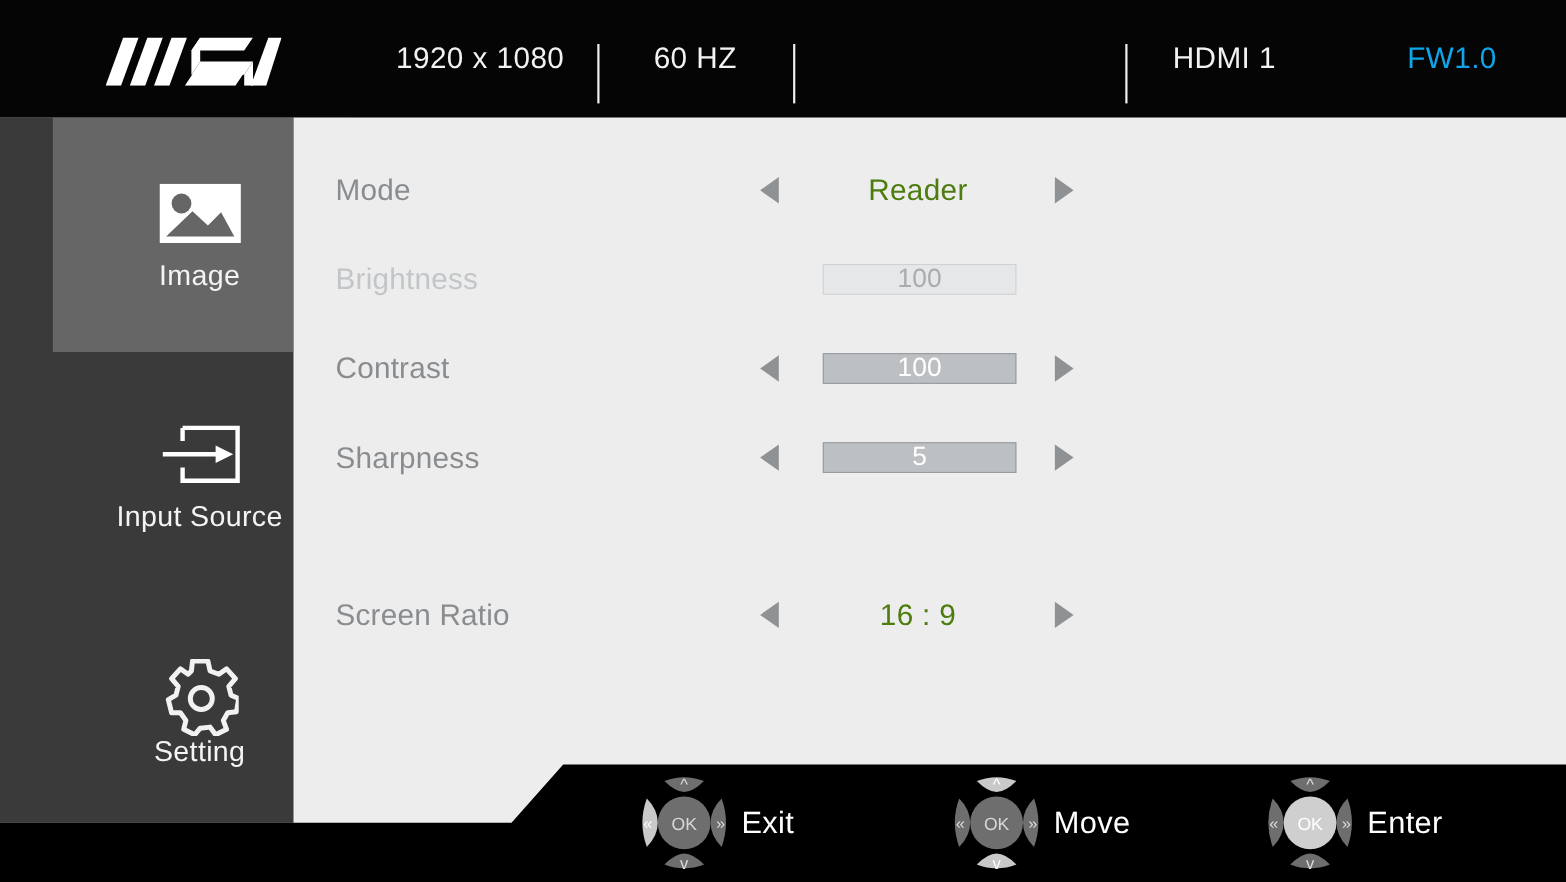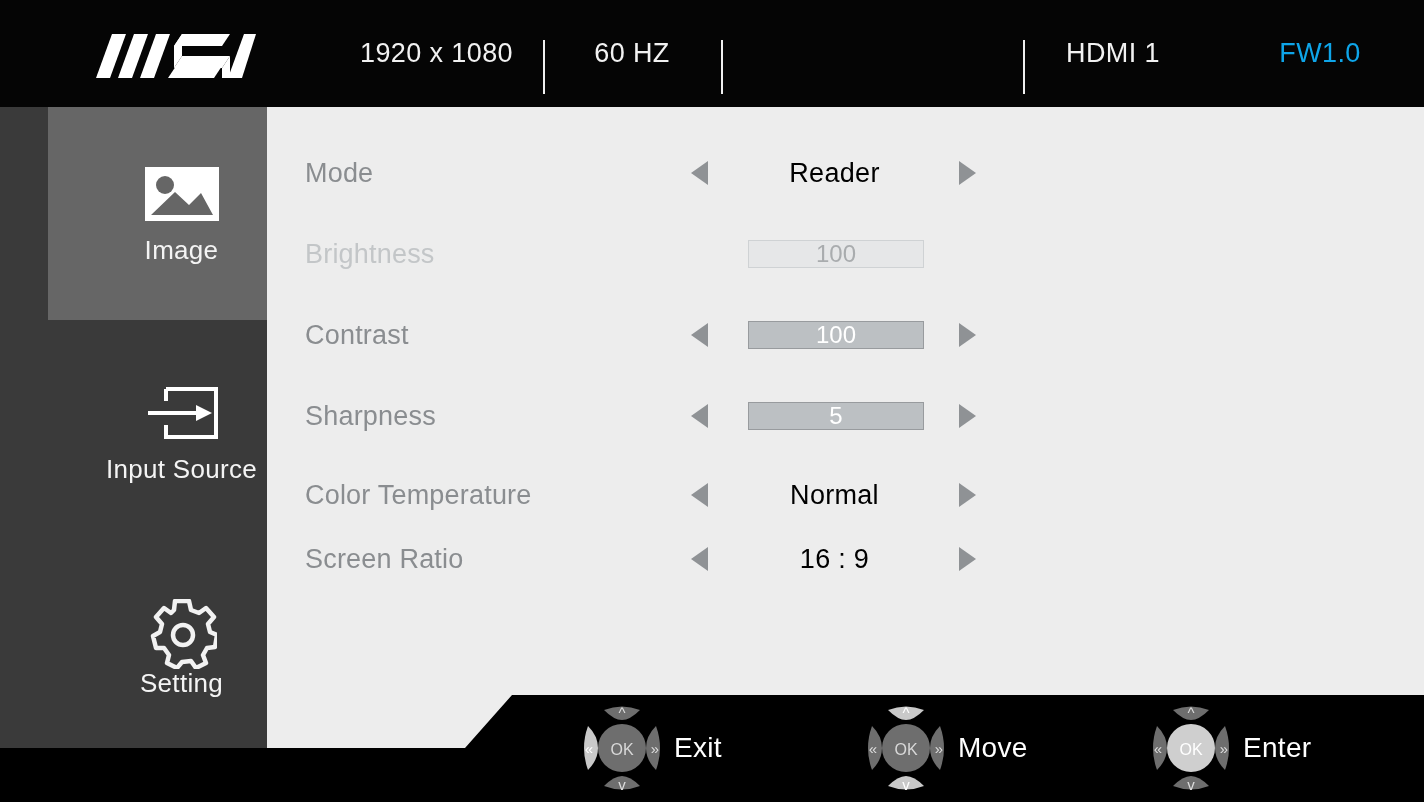--- a/index.html
+++ b/index.html
@@ -149,21 +149,21 @@
 
   .value-text {
     position: absolute;
     left: 460px;
     width: 215px;
     top: 0;
     height: 56px;
     line-height: 56px;
     text-align: center;
     font-size: 27px;
-    color: #000000;
+    color: #4d7c0f;
     letter-spacing: 0.3px;
   }
 
   .slider {
     position: absolute;
     left: 481px;
     top: 50%;
     transform: translateY(-50%);
     width: 176px;
     height: 28px;
@@ -305,26 +305,20 @@
       <span class="arrow arrow-right"></span>
     </div>
 
     <div class="row" style="top:281px;">
       <span class="row-label">Sharpness</span>
       <span class="arrow arrow-left"></span>
       <span class="slider">5</span>
       <span class="arrow arrow-right"></span>
     </div>
 
-    <div class="row" style="top:360px;">
-      <span class="row-label">Color Temperature</span>
-      <span class="arrow arrow-left"></span>
-      <span class="value-text">Normal</span>
-      <span class="arrow arrow-right"></span>
-    </div>
 
     <div class="row" style="top:424px;">
       <span class="row-label">Screen Ratio</span>
       <span class="arrow arrow-left"></span>
       <span class="value-text">16 : 9</span>
       <span class="arrow arrow-right"></span>
     </div>
   </div>
 
   <div class="bottombar">

